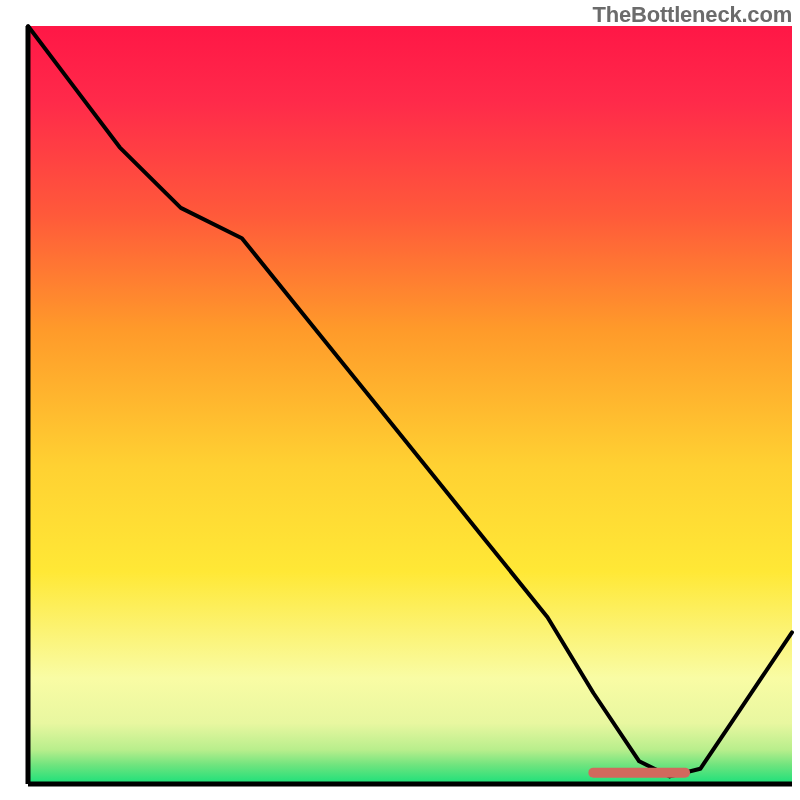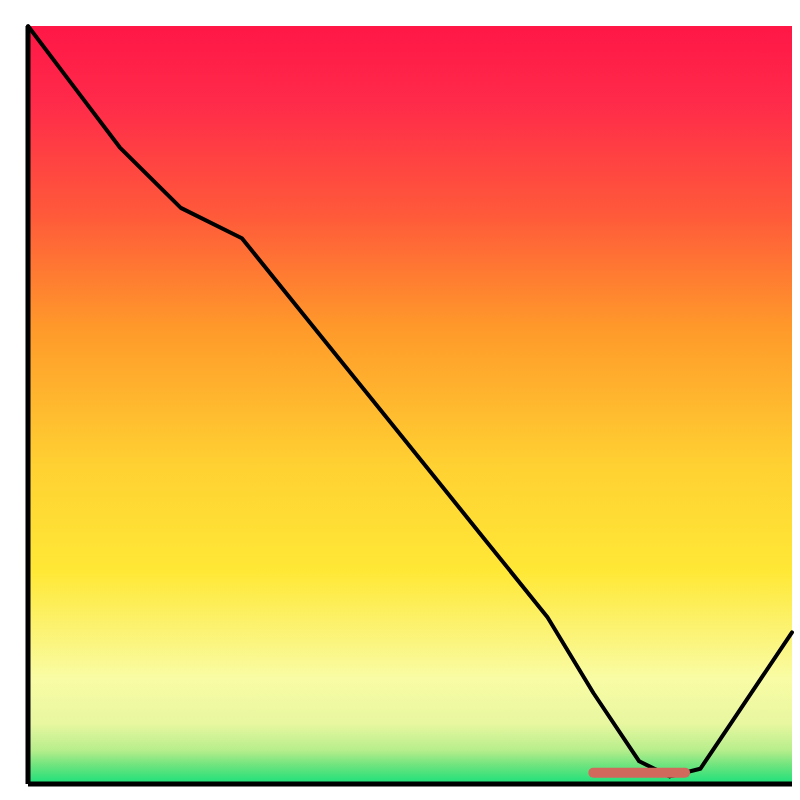--- a/index.html
+++ b/index.html
@@ -27,20 +27,21 @@
     letter-spacing: -0.2px;
   }
   svg {
     display: block;
   }
 </style>
 </head>
 <body>
 
 <div class="chart-container">
+  <div class="watermark">TheBottleneck.com</div>
   <svg id="chart-svg" width="800" height="800" viewBox="0 0 800 800">
       <defs>
         <linearGradient id="bg-grad" x1="0" y1="0" x2="0" y2="1">
           <stop offset="0%" stop-color="#ff1746"></stop>
           <stop offset="10%" stop-color="#ff2a4a"></stop>
           <stop offset="25%" stop-color="#ff5a3a"></stop>
           <stop offset="40%" stop-color="#ff9a2a"></stop>
           <stop offset="57.99999999999999%" stop-color="#ffd132"></stop>
           <stop offset="72%" stop-color="#ffe836"></stop>
           <stop offset="86%" stop-color="#f9fca4"></stop>

